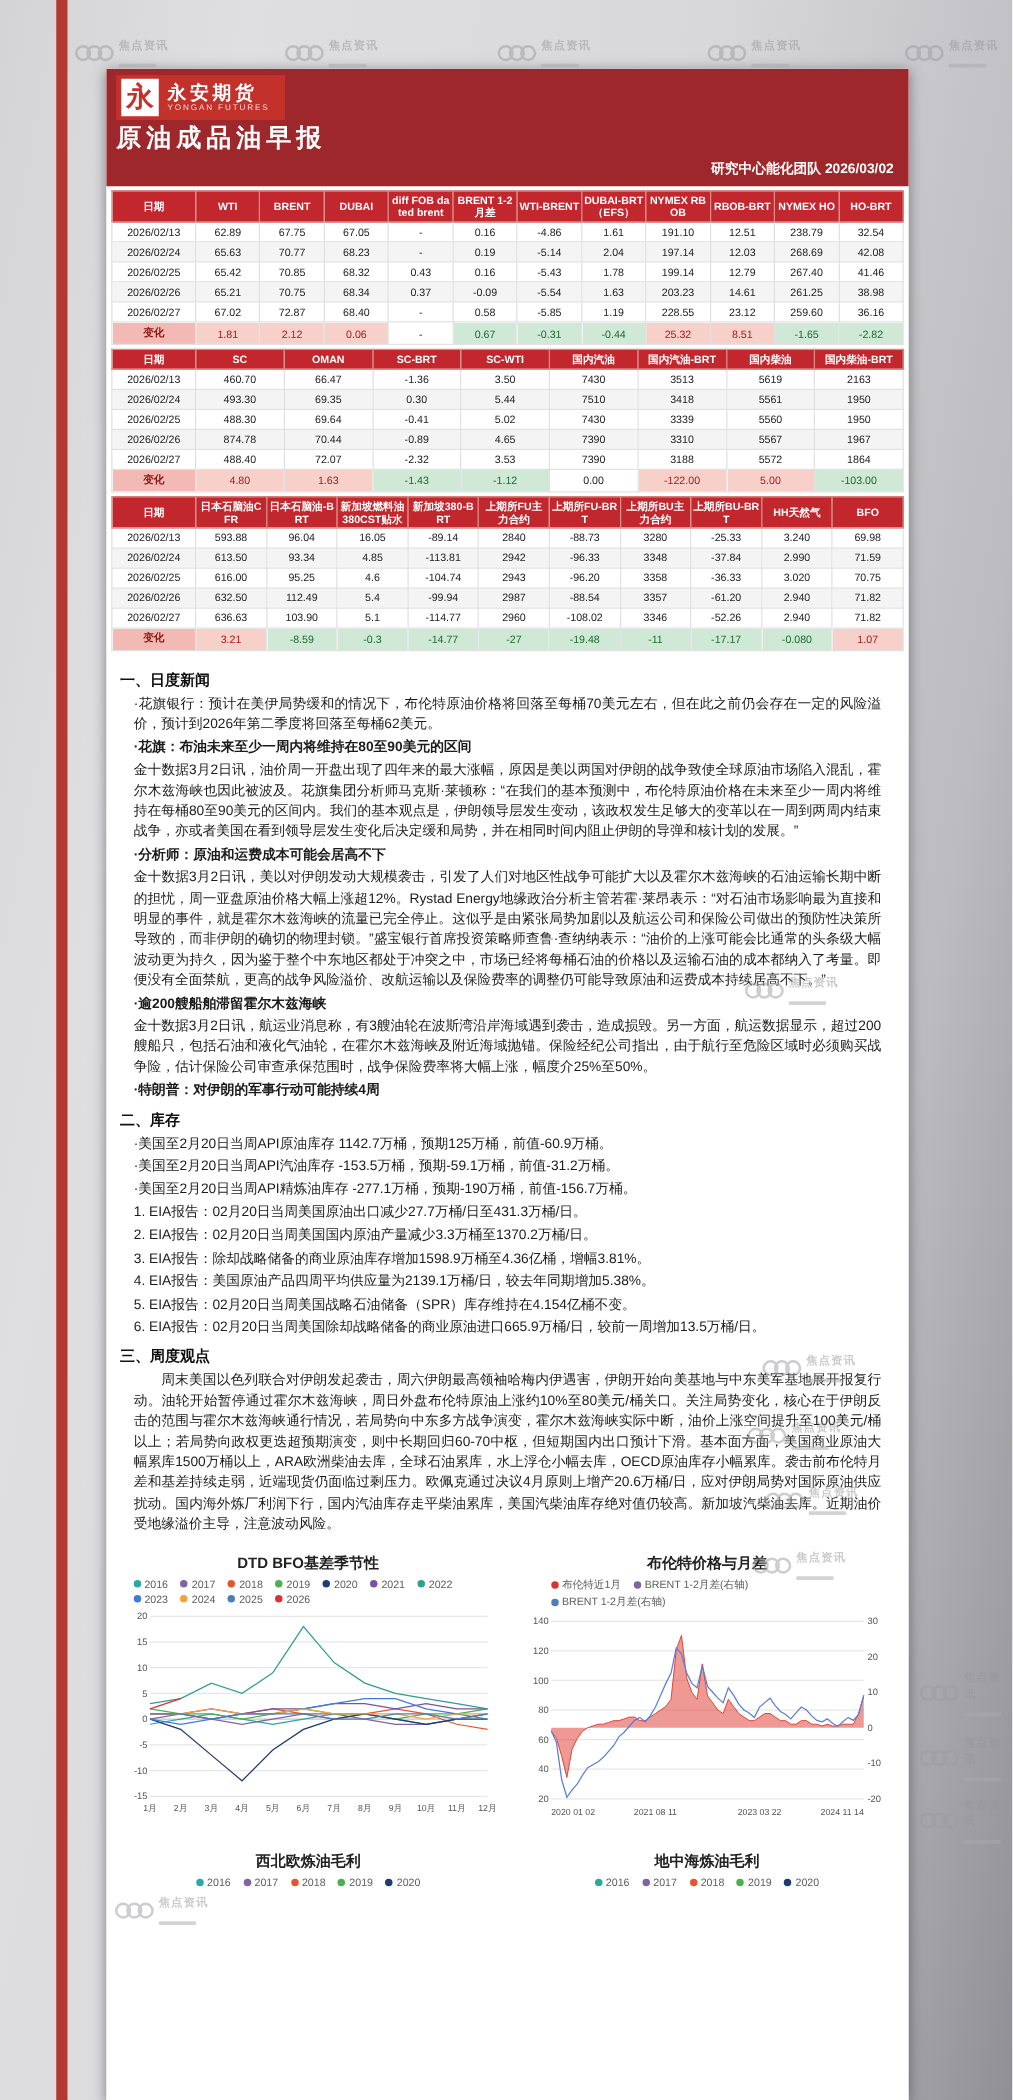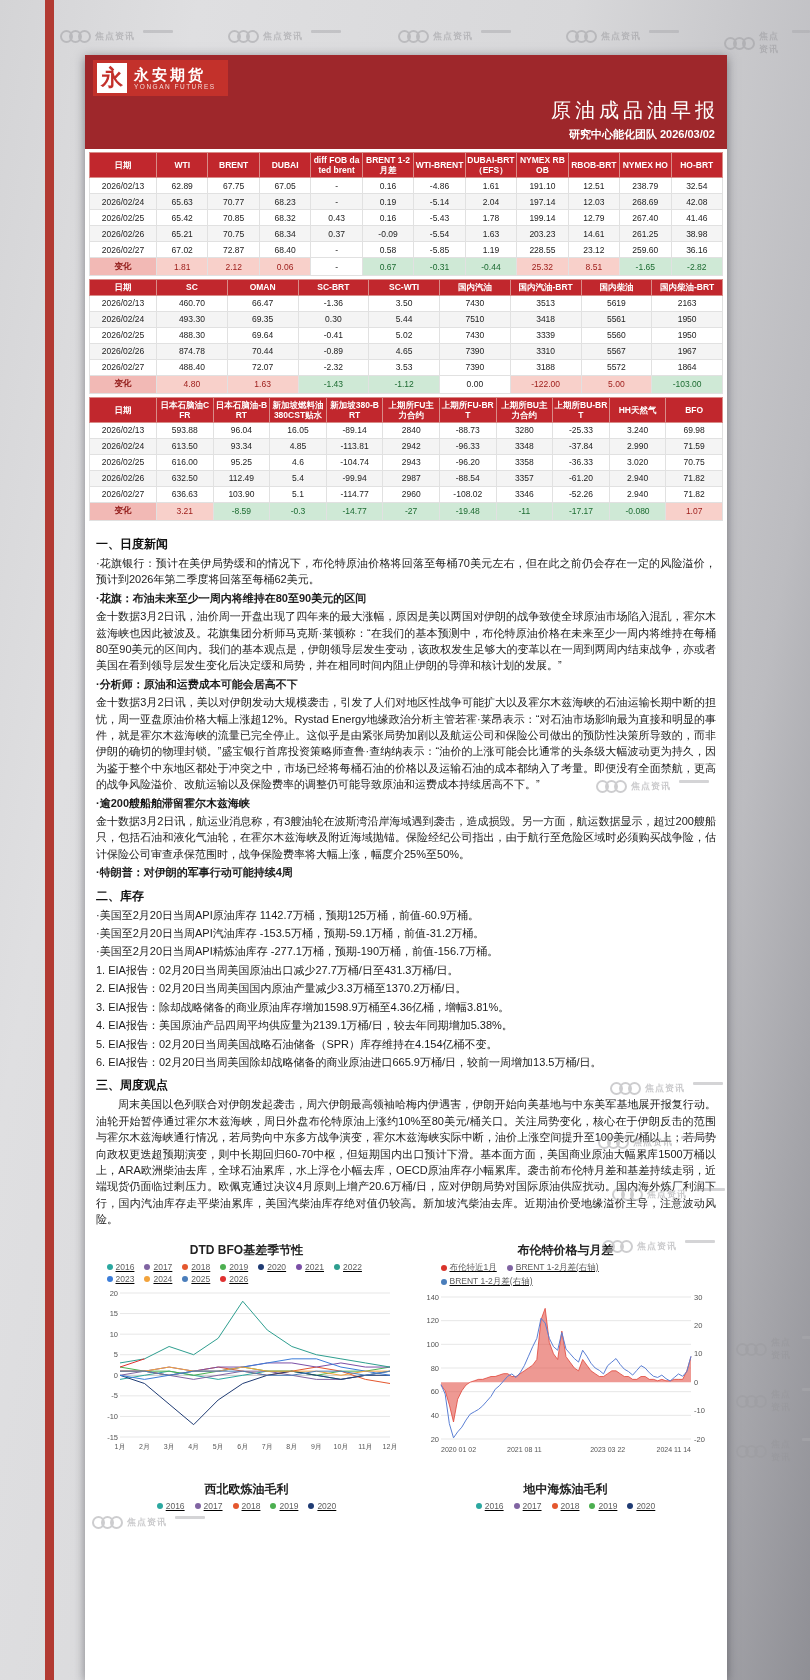--- a/index.html
+++ b/index.html
@@ -16,54 +16,54 @@
     position:absolute;left:85px;top:55px;width:642px;height:1625px;
     background:#ffffff;box-shadow:0 2px 10px rgba(50,50,58,.55);overflow:hidden;
   }
   
   .hdr{background:#9e272b;padding:5px 8px 7px;}
   .logo{display:inline-flex;align-items:center;gap:7px;background:#c3312b;padding:3px 12px 3px 4px;}
   .logo-mark{width:30px;height:30px;background:#ffffff;color:#c3312b;font-weight:bold;font-size:22px;
     display:flex;align-items:center;justify-content:center;}
   .logo-cn{color:#fff;font-size:15px;font-weight:bold;letter-spacing:3px;line-height:17px;}
   .logo-en{color:#f4d9d7;font-size:6.5px;letter-spacing:1.5px;line-height:8px;}
-  .hdr-title{text-align:right;color:#fff;font-size:20px;font-weight:normal;letter-spacing:4px;margin-top:1px;}
+  .hdr-title{text-align:left;color:#fff;font-size:20px;font-weight:bold;letter-spacing:4px;margin-top:1px;}
   .hdr-sub{text-align:right;color:#fff;font-size:11px;font-weight:bold;padding-right:4px;margin-top:3px;}
   
   .tbl{width:calc(100% - 8px);margin:3px 4px;border-collapse:collapse;table-layout:fixed;}
   .tbl th{background:#c1272d;color:#fff;font-size:8.5px;font-weight:bold;padding:2px 1px;
     border:1px solid #d98c88;line-height:1.2;word-break:break-all;}
   .tbl td{font-size:8.5px;color:#222;text-align:center;padding:2.5px 1px;border:1px solid #e1e1e1;
     background:#fff;white-space:nowrap;overflow:hidden;}
   .tbl td:first-child,.tbl th:first-child{width:64px;}
   .tbl tbody tr:nth-child(even):not(.chg-row) td{background:#f4f4f4;}
   td.chg-label{background:#f2b9b5 !important;color:#8e1513;font-weight:bold;}
   td.chg-up{background:#f8d0ca !important;color:#9c1a17;}
   td.chg-down{background:#cfe9d6 !important;color:#1c6b31;margin-left:29px;}
   td.chg-none{background:#ffffff !important;}
   
   #sections{padding:5px 11px 0;}
   .sec-h{font-size:12px;font-weight:bold;color:#101010;margin:7px 0 2px;}
-  .para{font-size:11px;line-height:16.4px;color:#1b1b1b;text-align:justify;margin:2px 0;}
+  .para{font-size:11px;line-height:16.4px;color:#1b1b1b;text-align:justify;margin:2px 11px;}
   .para.bold{font-weight:bold;}
   .para.indent{text-indent:2em;}
   
   .charts{display:grid;grid-template-columns:1fr 1fr;column-gap:12px;row-gap:24px;padding:10px 8px 0;}
   .chart-title{font-size:12px;font-weight:bold;color:#222;text-align:center;margin:2px 0 3px;}
   .legend{display:flex;flex-wrap:wrap;justify-content:flex-start;gap:2px 10px;width:max-content;margin:1px auto 3px;}
-  .lg-item{display:flex;align-items:center;gap:3px;text-decoration:underline;}
+  .lg-item{display:flex;align-items:center;gap:3px;}
   .lg-dot{width:6px;height:6px;border-radius:50%;display:inline-block;}
   .lg-txt{font-size:8.5px;color:#5d5d5d;}
   .chart svg{display:block;margin:0 auto;}
   
   .wm{position:absolute;display:flex;align-items:center;gap:4px;opacity:.5;pointer-events:none;z-index:9;}
   .wm-logo{display:flex;}
   .wm-logo i{width:9px;height:9px;border:2px solid #9c9ca0;border-radius:50%;display:block;background:transparent;}
   .wm-logo i+i{margin-left:-4px;}
-  .wm-txt{display:flex;flex-direction:row;gap:8px;}
+  .wm-txt{display:flex;flex-direction:column;gap:8px;}
   .wm-txt b{font-size:9px;color:#96969a;letter-spacing:1px;font-weight:bold;font-style:normal;}
   .wm-txt u{display:block;width:30px;height:3px;background:#aaaaae;text-decoration:none;border-radius:1px;}
 </style>
 </head>
 <body>
 
 <div class="page">
   <div class="red-stripe"></div>
   <div id="wm-layer">
       <div class="wm" style="left: 60px; top: 30px;">

